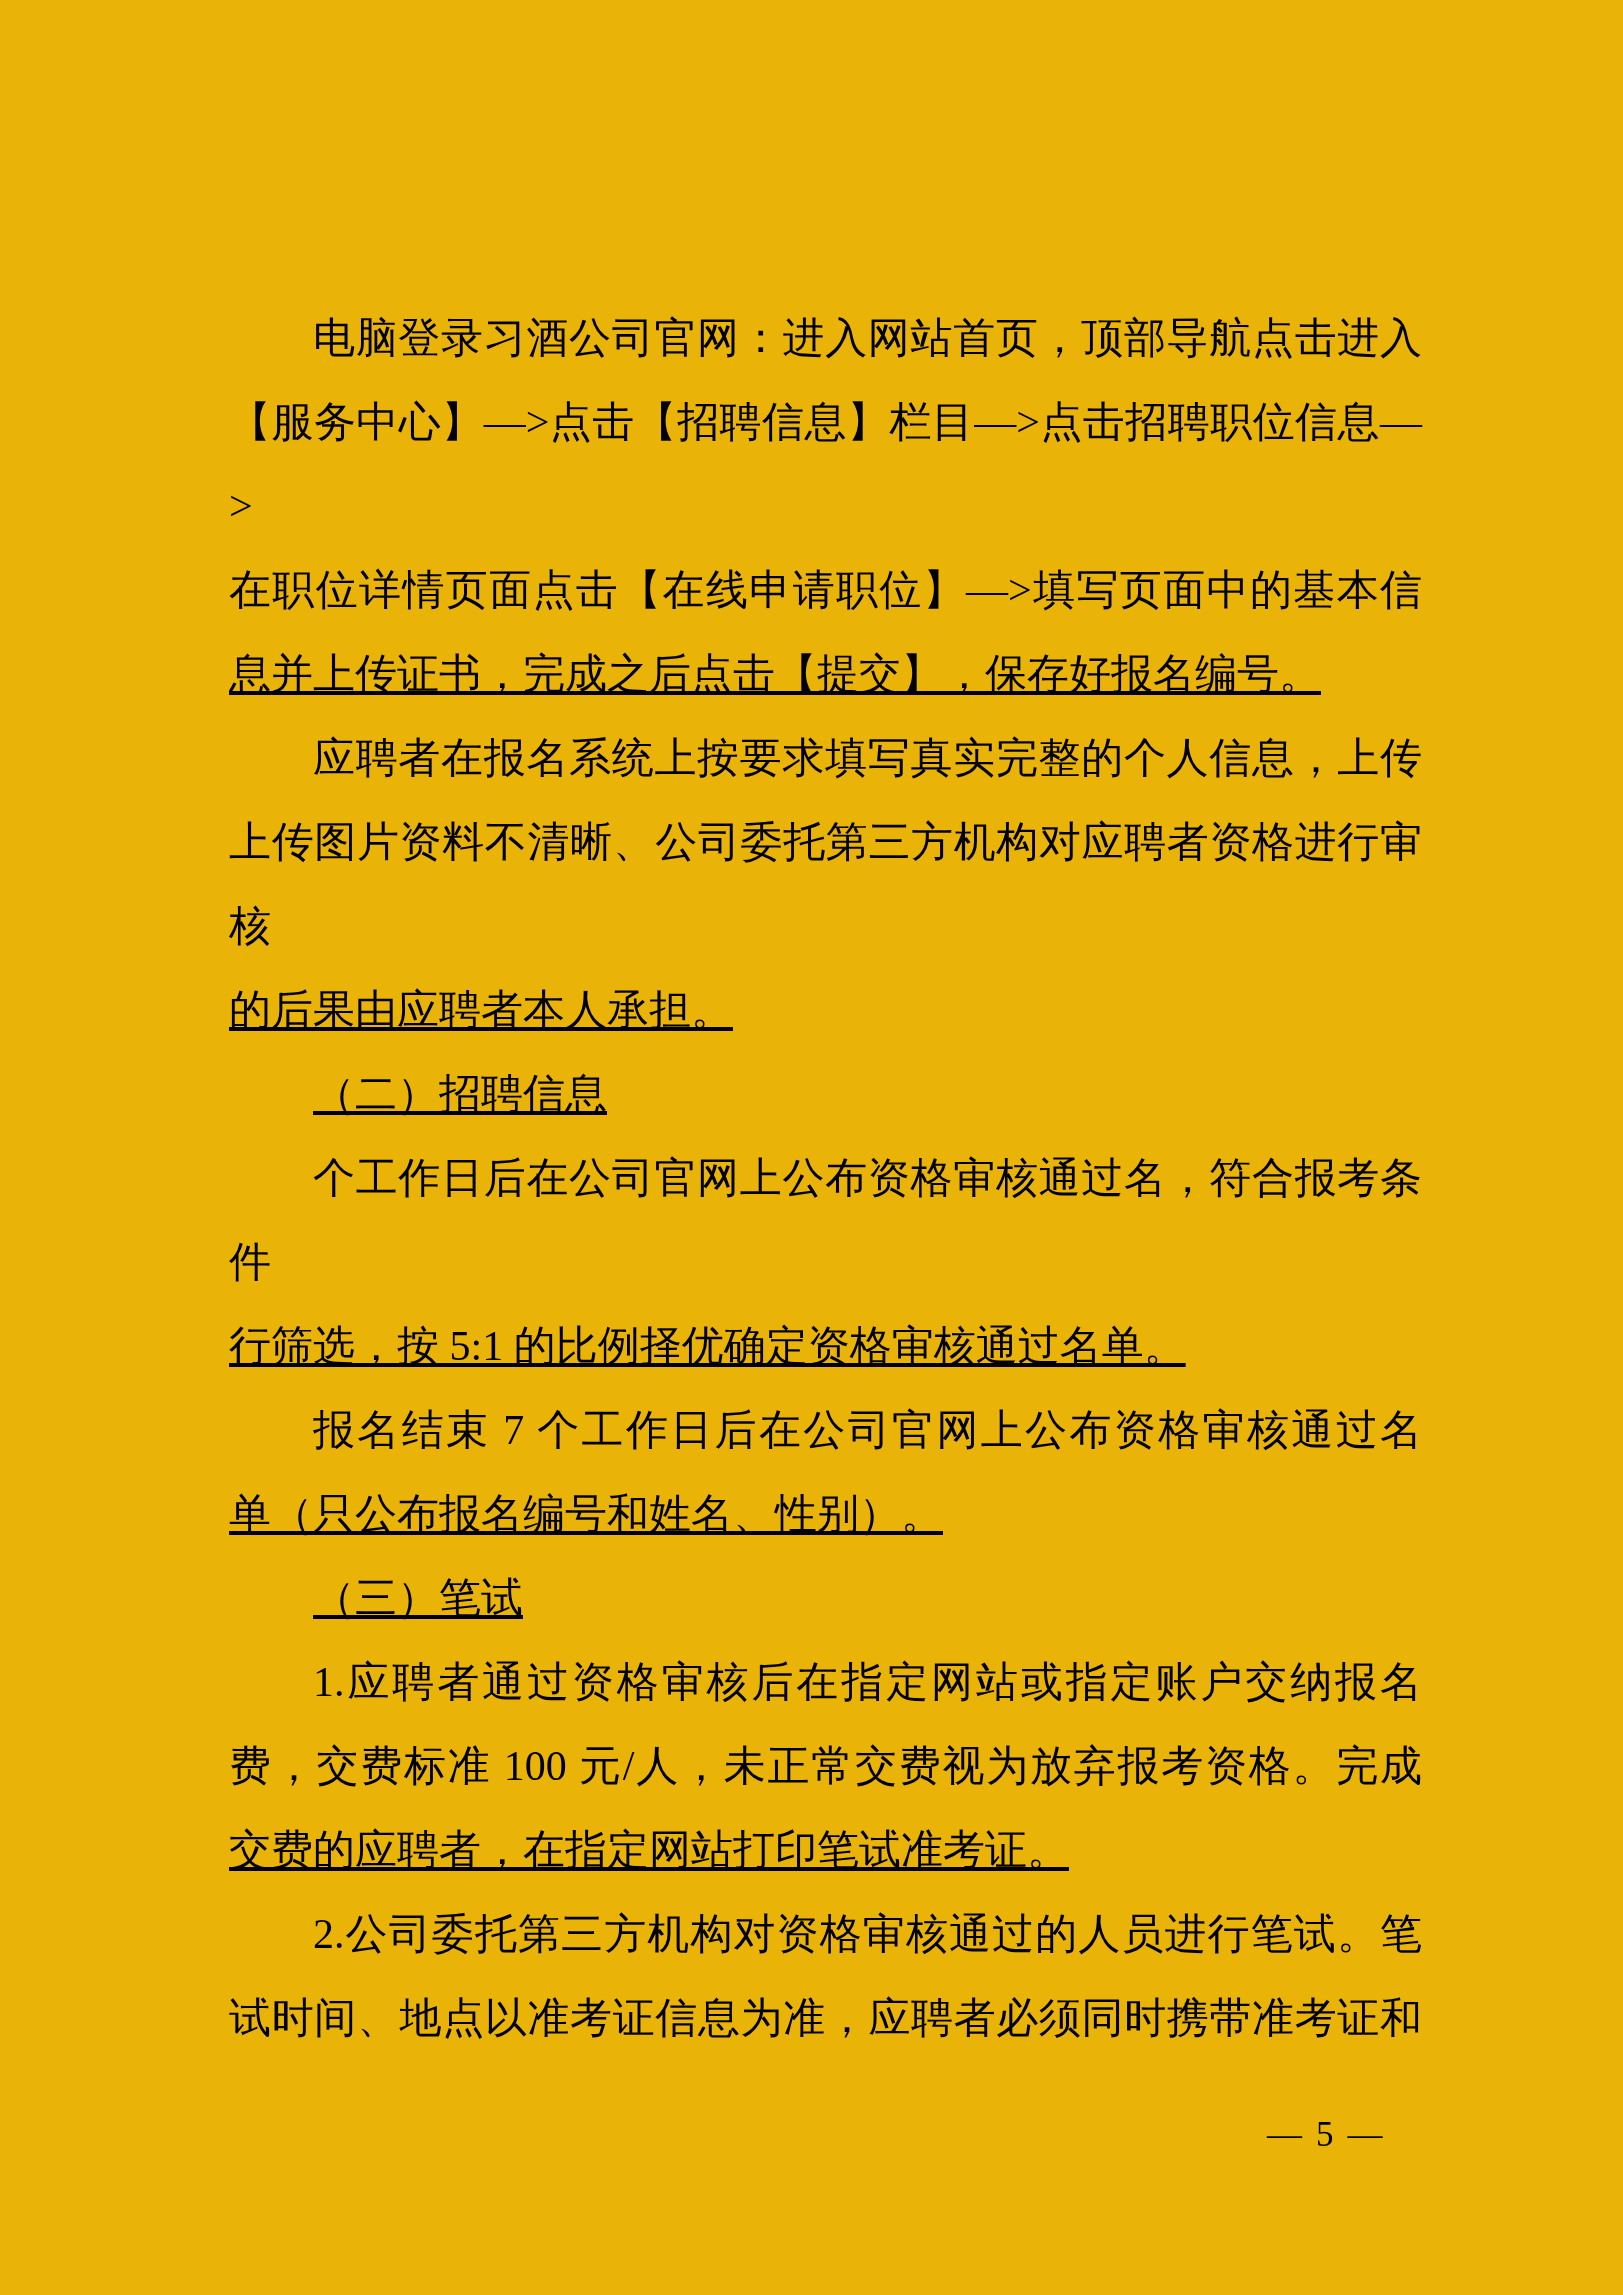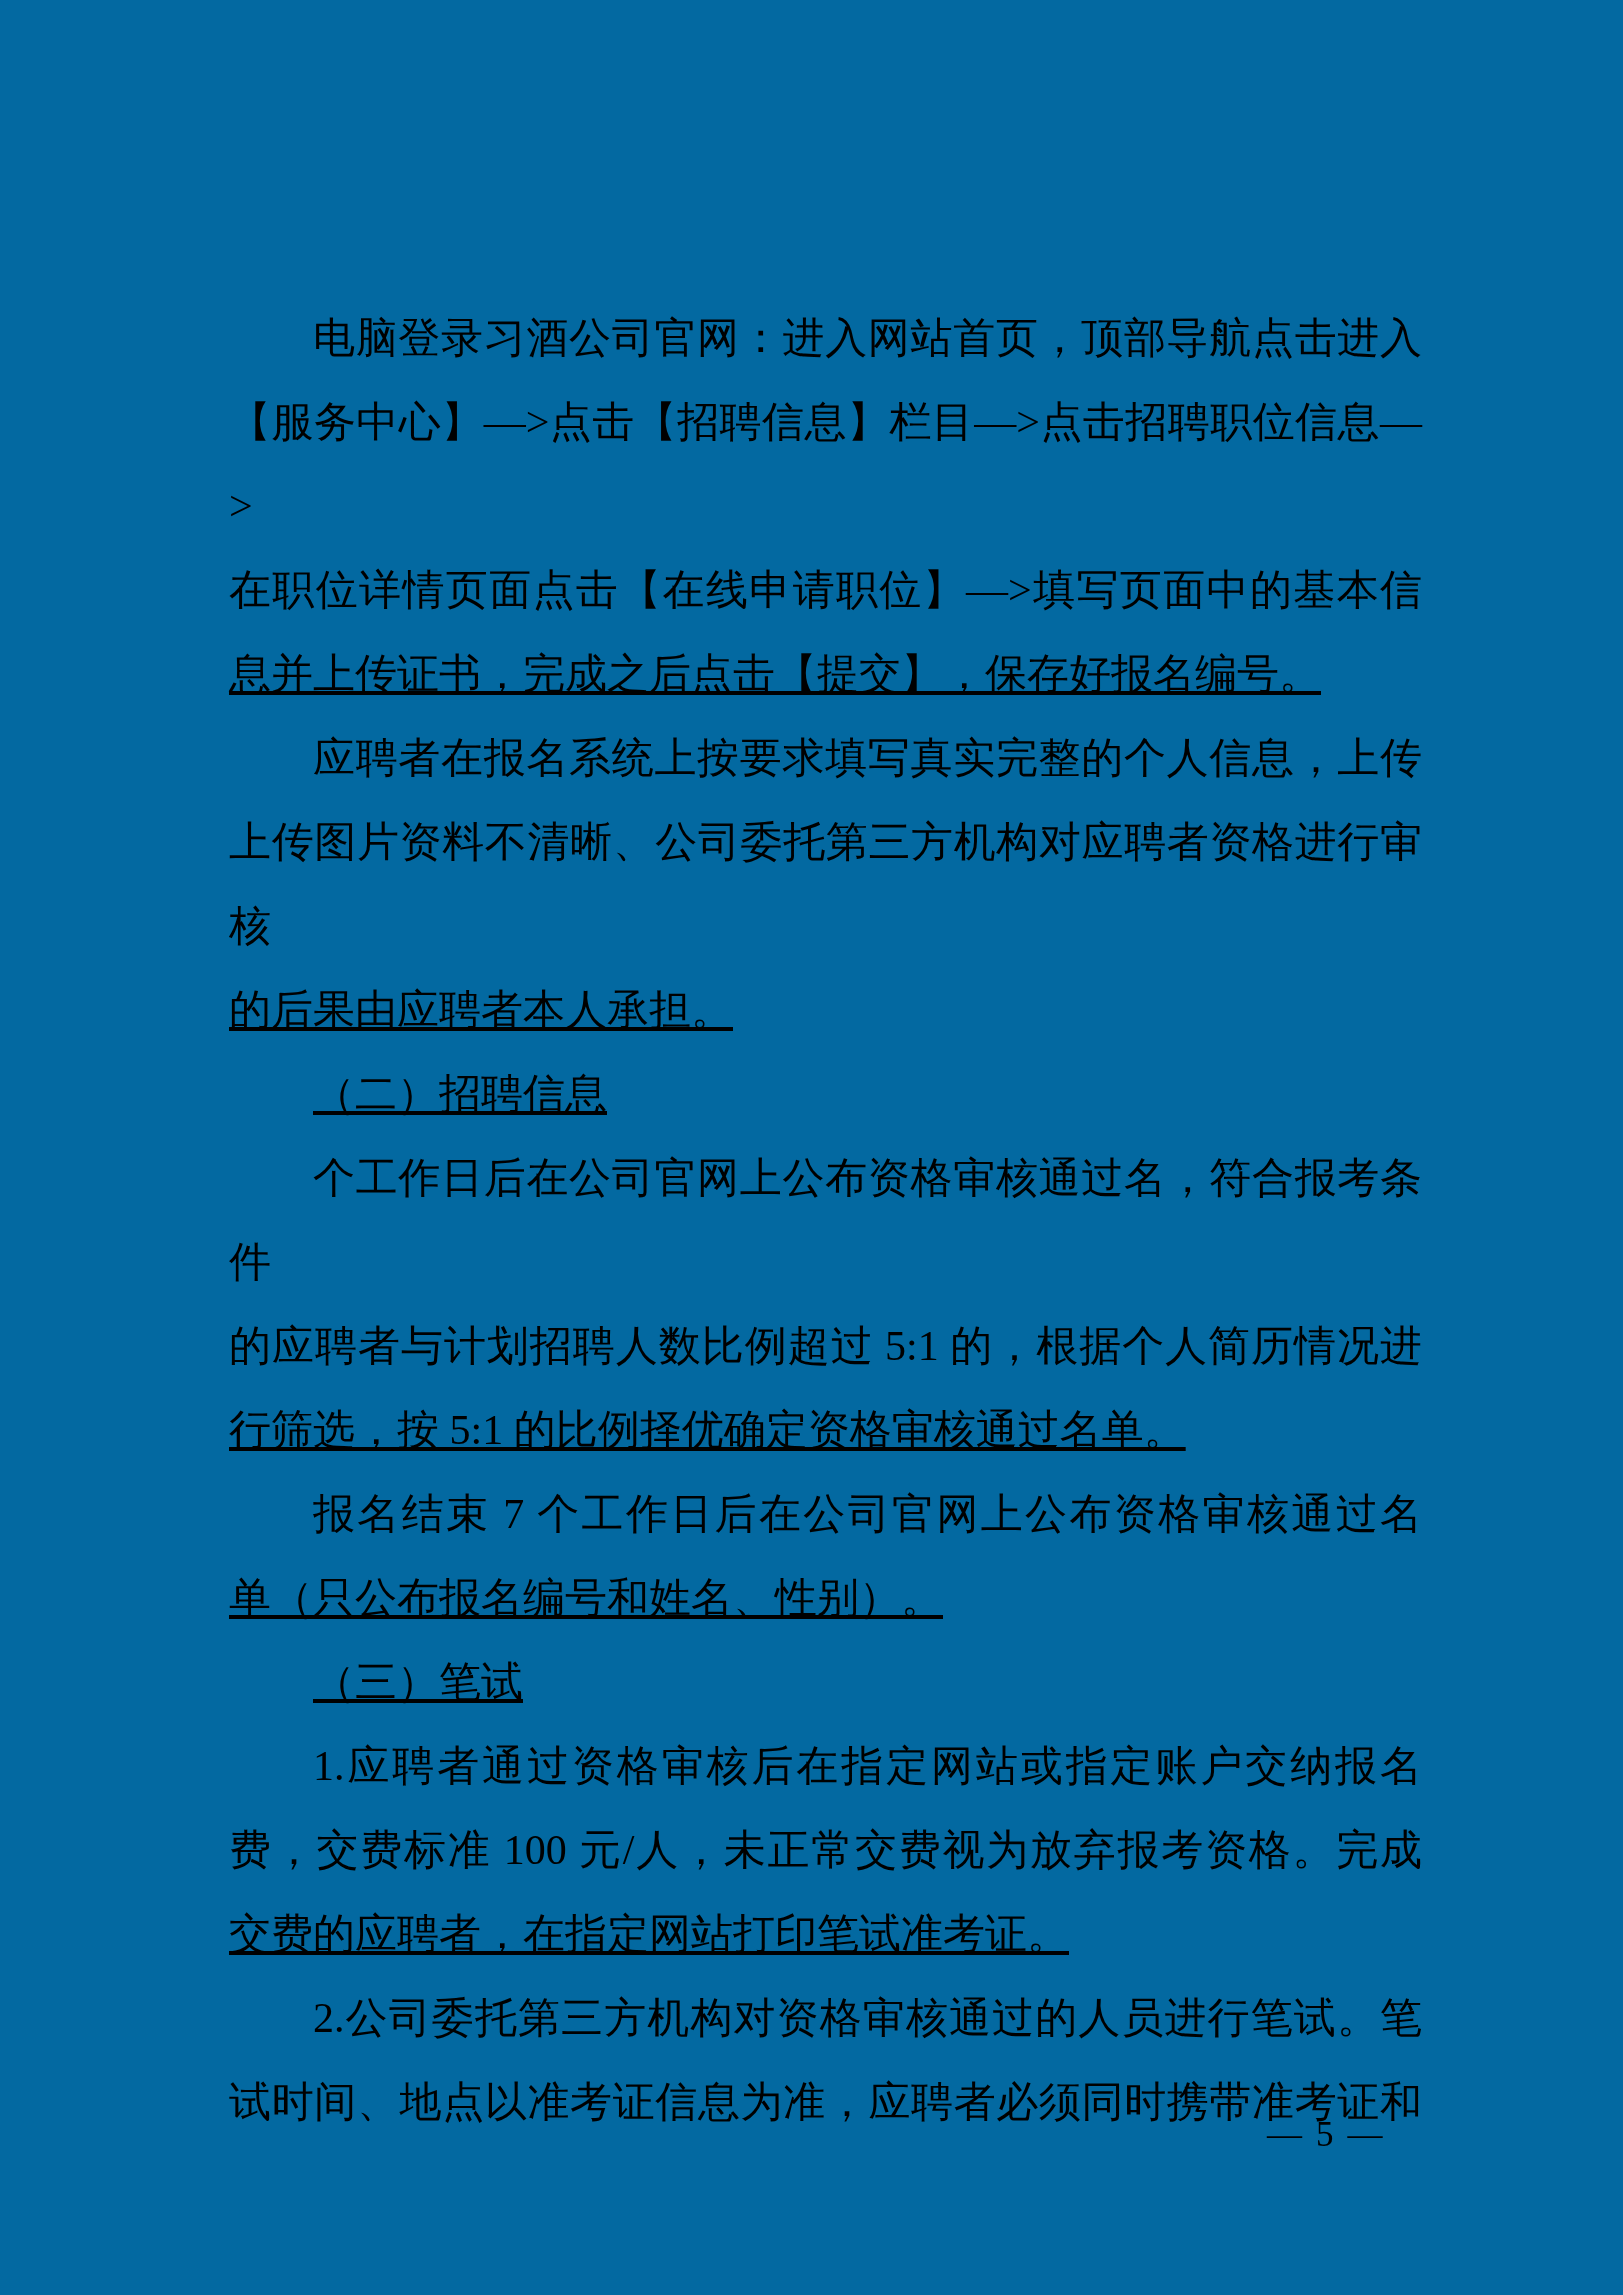--- a/index.html
+++ b/index.html
@@ -4,21 +4,21 @@
 <style>
   html, body {
     margin: 0;
     padding: 0;
     background: #ffffff;
   }
   .page {
     position: relative;
     width: 1623px;
     height: 2295px;
-    background: #0369a1;
+    background: #eab308;
     color: #000000;
     font-family: "Liberation Serif", "DejaVu Serif", serif;
     overflow: hidden;
   }
   .content {
     position: absolute;
     left: 229px;
     top: 296px;
     width: 1193px;
     font-size: 42px;
@@ -69,21 +69,20 @@
       <span class="line">上传图片资料不清晰、公司委托第三方机构对应聘者资格进行审核</span>
       <span class="line end">的后果由应聘者本人承担。</span>
     </p>
 
     <p class="para">
       <span class="line indent end">（二）招聘信息</span>
     </p>
 
     <p class="para">
       <span class="line indent">个工作日后在公司官网上公布资格审核通过名，符合报考条件</span>
-      <span class="line">的应聘者与计划招聘人数比例超过 5:1 的，根据个人简历情况进</span>
       <span class="line end">行筛选，按 5:1 的比例择优确定资格审核通过名单。</span>
     </p>
 
     <p class="para">
       <span class="line indent">报名结束 7 个工作日后在公司官网上公布资格审核通过名</span>
       <span class="line end">单（只公布报名编号和姓名、性别）。</span>
     </p>
 
     <p class="para">
       <span class="line indent end">（三）笔试</span>

